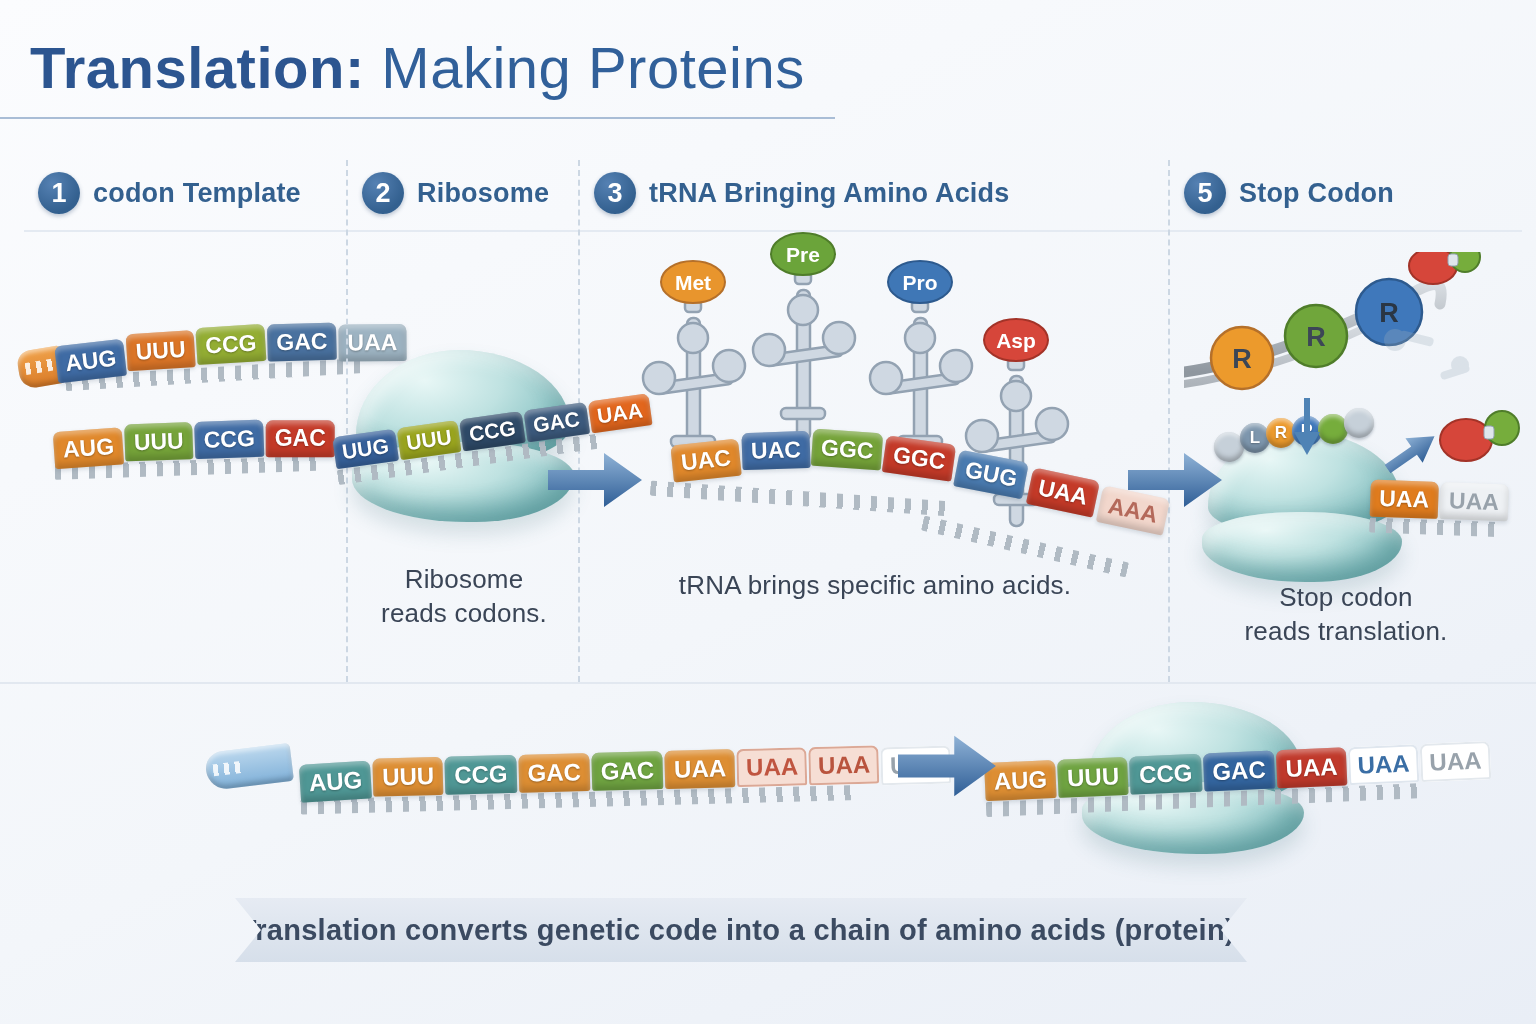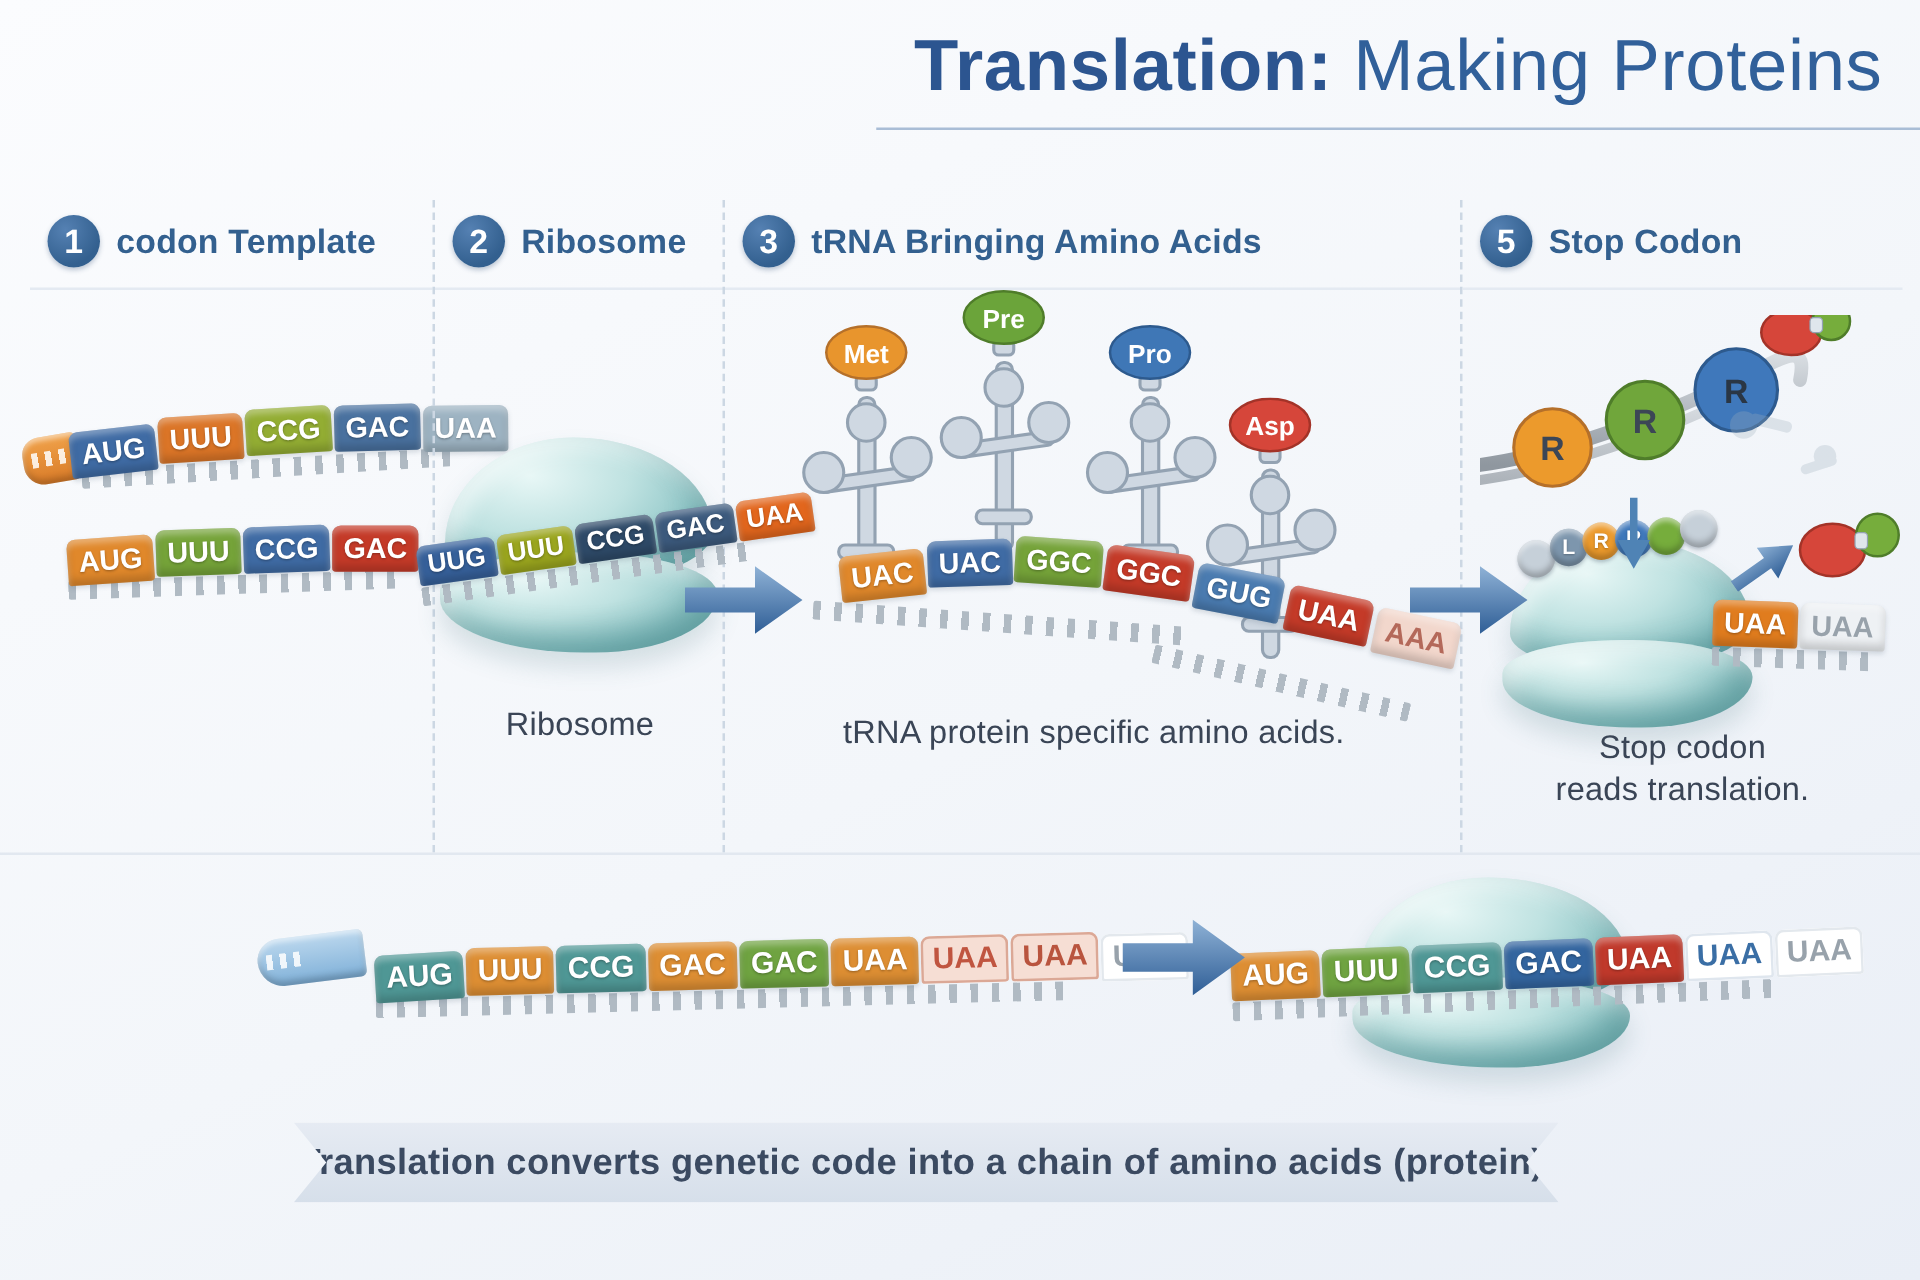--- a/index.html
+++ b/index.html
@@ -1,21 +1,21 @@
 <!DOCTYPE html>
 <html><head>
 <meta charset="utf-8">
 <style>
   html,body{margin:0;padding:0;}
   body{font-family:"Liberation Sans",sans-serif;background:#e9edf4;}
   #stage{position:relative;width:1536px;height:1024px;overflow:hidden;
          background:linear-gradient(155deg,#fbfcfe 0%,#f3f6fa 55%,#e9eef6 100%);}
 
   
-  #title-wrap{position:absolute;top:19px;left:0;width:100%;text-align:right;}
+  #title-wrap{position:absolute;top:34px;left:0;width:100%;text-align:left;}
   #title{display:inline-block;font-size:58px;color:#31609a;letter-spacing:.5px;
          padding:0 30px 16px 30px;border-bottom:2px solid #a9bdd6;}
   #title .em{font-weight:800;color:#2c5590;}
   #title .rest{font-weight:400;}
 
   
   .section{position:absolute;top:160px;height:522px;}
   .section.divided{border-left:2px dashed #ccd7e3;}
   #sec1{left:24px;width:322px;}
   #sec2{left:346px;width:232px;}
@@ -187,20 +187,21 @@
           <span class="codon" style="background: rgb(60, 90, 125);">GAC</span>
           <span class="codon" style="background: rgb(226, 102, 29);">UAA</span>
         </div>
       <div class="teeth" style="width:265px;"></div>
     </div>
     <svg class="arrow-svg" style="left:200px;top:288px;" width="96" height="64" viewBox="0 0 96 64">
       <polygon points="0,22 56,22 56,5 94,32 56,59 56,42 0,42" fill="url(#arrowGrad)"></polygon>
     </svg>
     <div class="caption" style="top:402px;">
       <div>Ribosome</div>
+      <div>reads codons.</div>
     </div>
   </div>
 
   <div class="section divided" id="sec3">
     <div class="sec-header">
       <div class="numball">3</div>
       <div class="sec-heading">tRNA Bringing Amino Acids</div>
     </div>
 
     <svg class="trna-svg" style="left:55px;top:100px;" width="116" height="230" viewBox="0 0 116 230">
@@ -267,21 +268,21 @@
           <span class="codon soft" style="background: rgb(242, 215, 204); color: rgb(180, 105, 90);">AAA</span>
         </div>
     </div>
     <div class="teeth" id="teeth-trna"></div>
     <div class="teeth" id="teeth-trna2"></div>
 
     <svg class="arrow-svg" style="left:548px;top:288px;" width="96" height="64" viewBox="0 0 96 64">
       <polygon points="0,22 56,22 56,5 94,32 56,59 56,42 0,42" fill="url(#arrowGrad)"></polygon>
     </svg>
     <div class="caption" style="top:408px;">
-      <div>tRNA protein specific amino acids.</div>
+      <div>tRNA brings specific amino acids.</div>
     </div>
   </div>
 
   <div class="section divided" id="sec5">
     <div class="sec-header">
       <div class="numball">5</div>
       <div class="sec-heading">Stop Codon</div>
     </div>
 
     <svg style="position:absolute;left:14px;top:92px;" width="300" height="150" viewBox="0 0 300 150">

